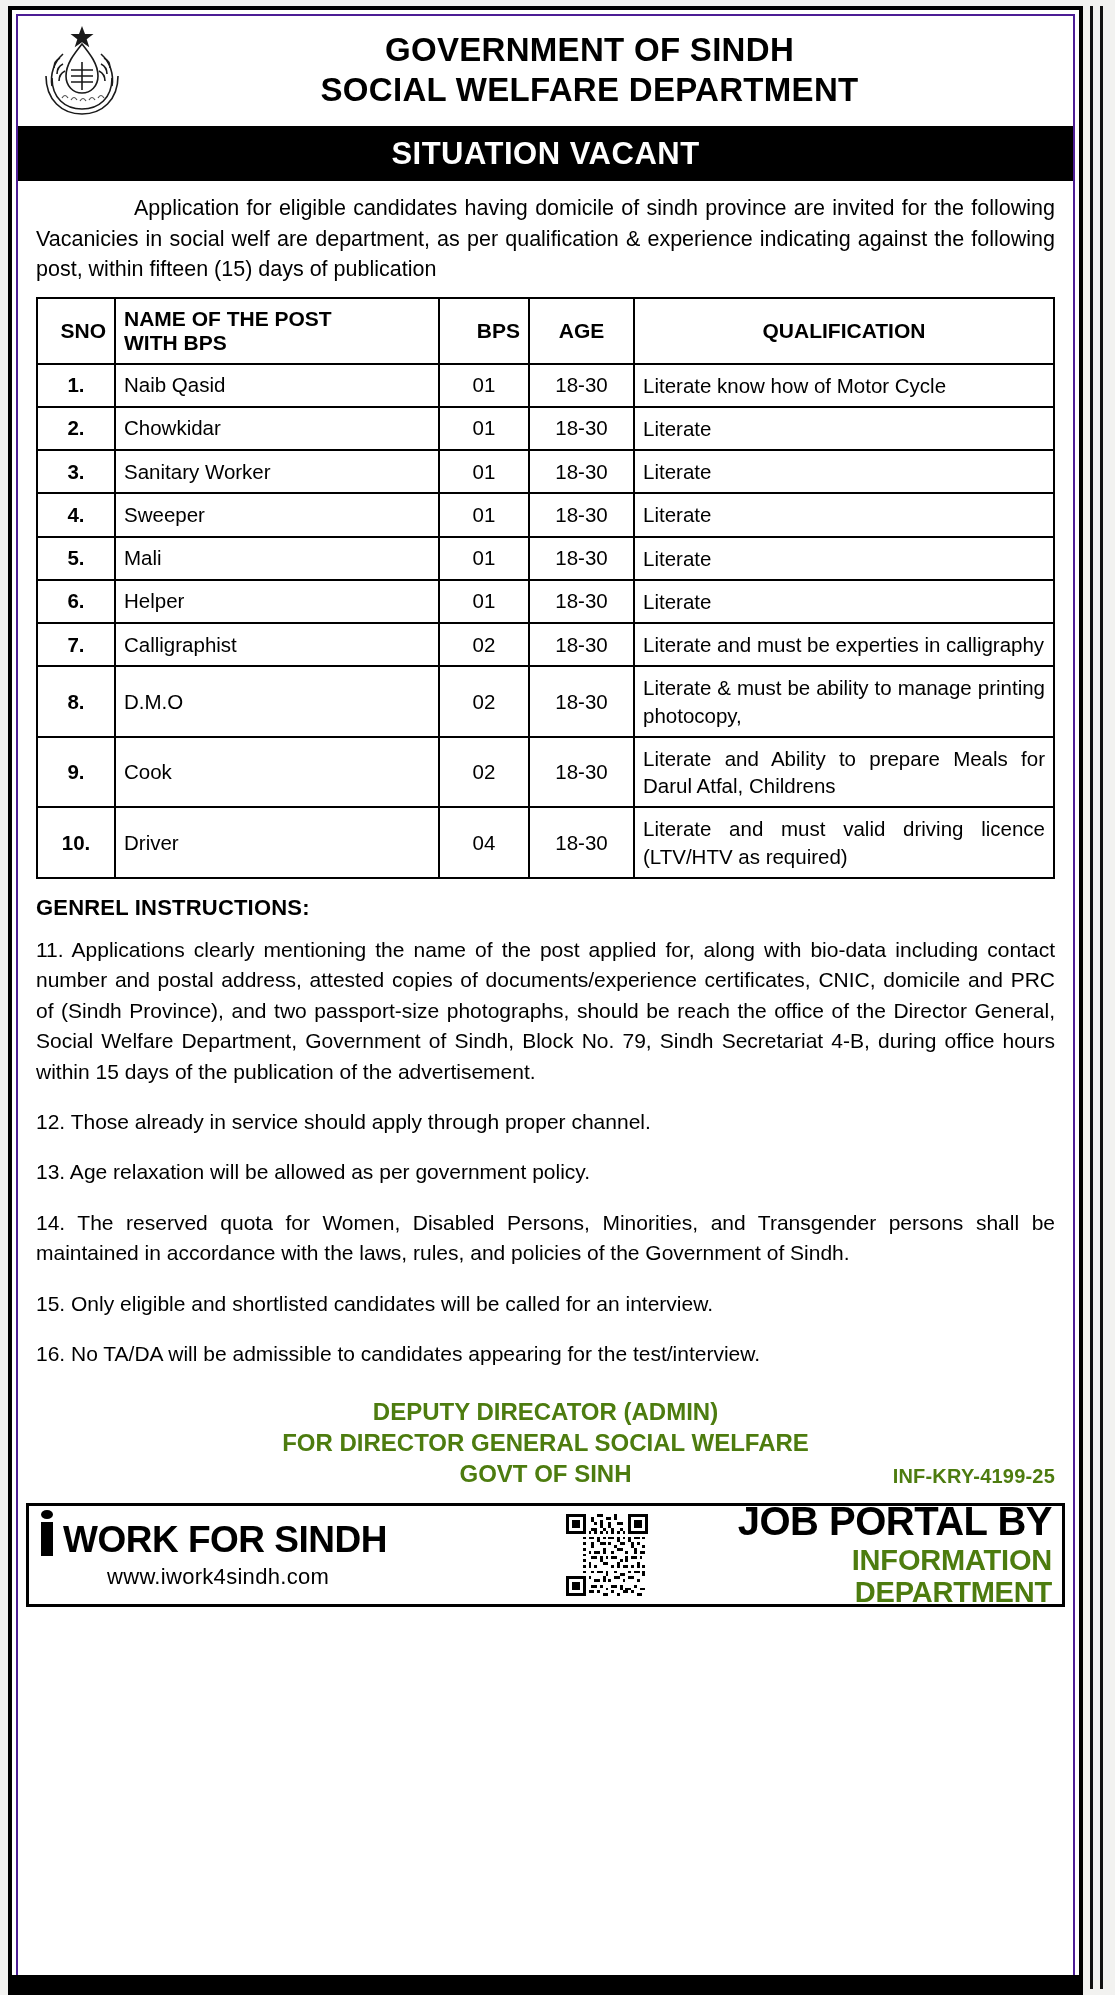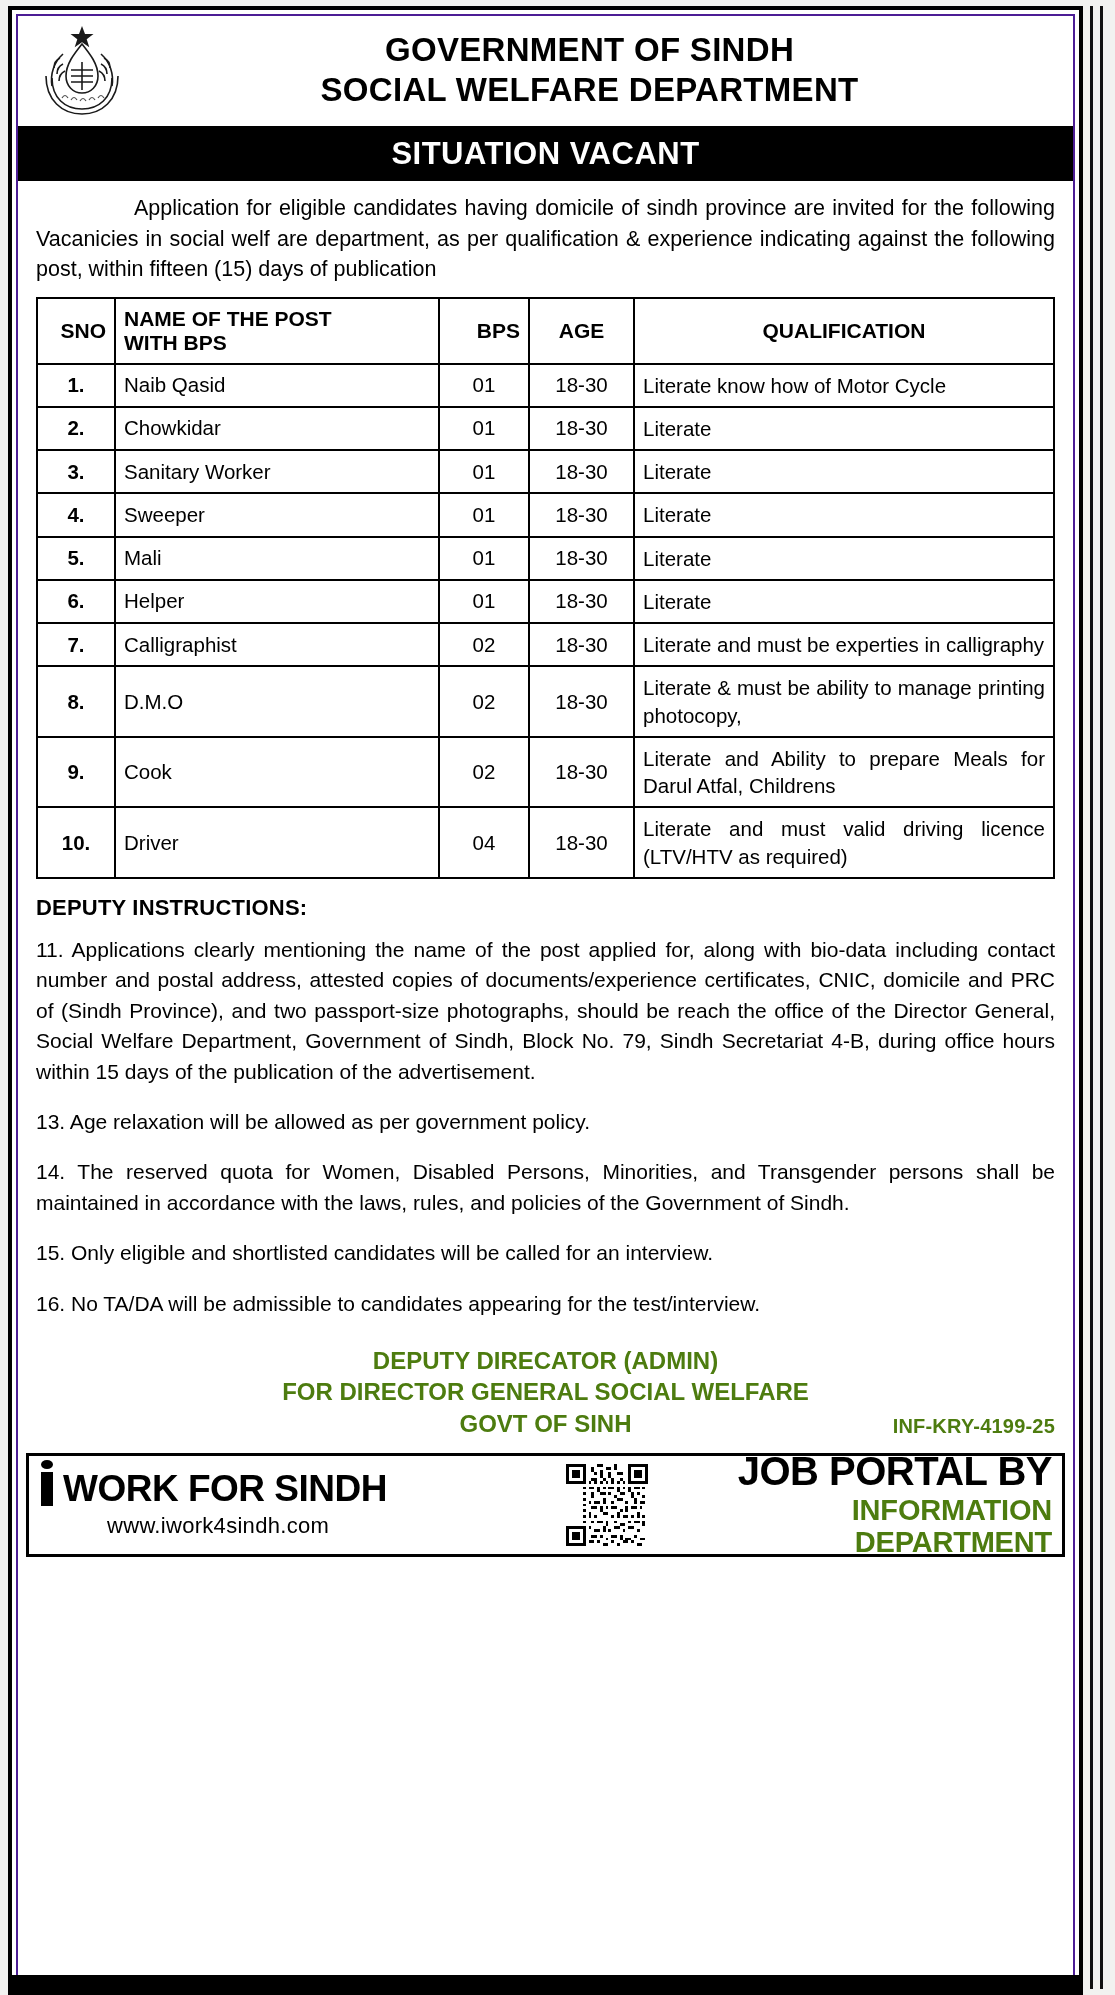--- a/index.html
+++ b/index.html
@@ -395,22 +395,23 @@
               <td class="post">Driver</td>
               <td class="bps">04</td>
               <td class="age">18-30</td>
               <td class="qual">Literate and must valid driving licence (LTV/HTV as required)</td>
             </tr>
           </tbody>
         </table>
       </div>
 
       <div class="instr">
-        <h3>DEPUTY INSTRUCTIONS:</h3>
+        <h3>GENREL INSTRUCTIONS:</h3>
         <p>11. Applications clearly mentioning the name of the post applied for, along with bio-data including contact number and postal address, attested copies of documents/experience certificates, CNIC, domicile and PRC of (Sindh Province), and two passport-size photographs, should be reach the office of the Director General, Social Welfare Department, Government of Sindh, Block No. 79, Sindh Secretariat 4-B, during office hours within 15 days of the publication of the advertisement.</p>
+        <p class="nojust">12. Those already in service should apply through proper channel.</p>
         <p class="nojust">13. Age relaxation will be allowed as per government policy.</p>
         <p>14. The reserved quota for Women, Disabled Persons, Minorities, and Transgender persons shall be maintained in accordance with the laws, rules, and policies of the Government of Sindh.</p>
         <p class="nojust">15. Only eligible and shortlisted candidates will be called for an interview.</p>
         <p class="nojust">16. No TA/DA will be admissible to candidates appearing for the test/interview.</p>
       </div>
 
       <div class="sig">
         <div>DEPUTY DIRECATOR (ADMIN)</div>
         <div>FOR DIRECTOR GENERAL SOCIAL WELFARE</div>
         <div class="sig-row">

